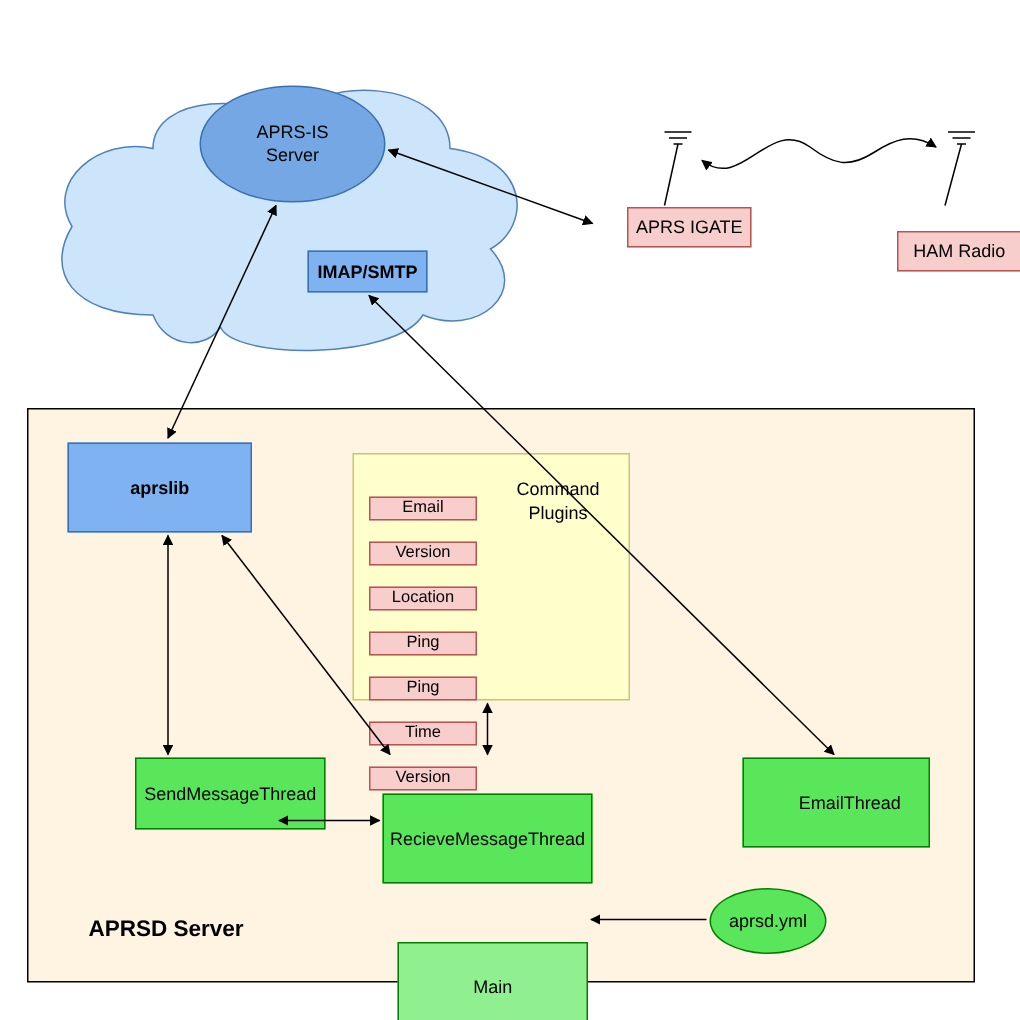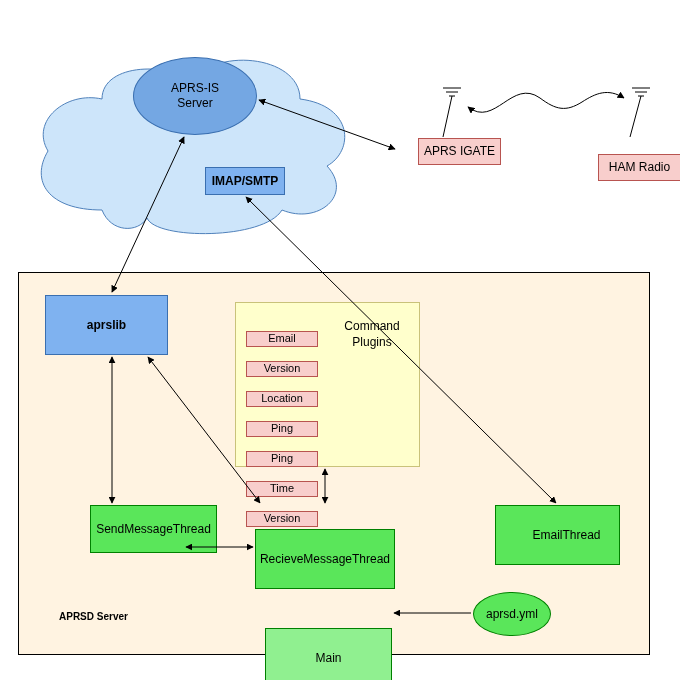--- a/index.html
+++ b/index.html
@@ -26,21 +26,21 @@
   .greenbox{background:var(--green);border-color:var(--green-stroke);}
   .greenlight{background:var(--green-light);border-color:var(--green-stroke);margin-top:45px;}
   .server{background:var(--server-bg);border:1px solid #000;}
   .plugin-stack{position:absolute;left:10px;top:13px;width:72px;}
   .plugin-item{box-sizing:border-box;height:16px;margin-top:-1px;display:flex;align-items:center;
                justify-content:center;background:var(--pink);border:1px solid var(--pink-stroke);
                font-size:11px;}
   .plugin-item:first-child{margin-top:0;}
   .plugins-label{position:absolute;left:92px;top:16px;width:88px;text-align:center;
                  font-size:12px;white-space:pre-line;line-height:1.3;}
-  .server-label{position:absolute;left:40px;top:338px;font-size:10px;font-weight:bold;}
+  .server-label{position:absolute;left:40px;top:338px;font-size:15px;font-weight:bold;}
 </style>
 </head>
 <body>
 
 <div id="canvas">
 
   <svg class="layer" id="bg">
     <path d="M 102 210 C 48 210, 30 181, 48 151 C 30 121, 66 91, 102 99 C 102 62, 174 62, 192 84
          C 210 47, 300 54, 300 99 C 354 106, 354 151, 327 166 C 354 195, 318 225, 282 210
          C 264 240, 156 240, 147 218 C 138 233, 111 233, 102 210 Z" style="fill:var(--cloud-fill);stroke:var(--cloud-stroke);stroke-width:1;"></path>

